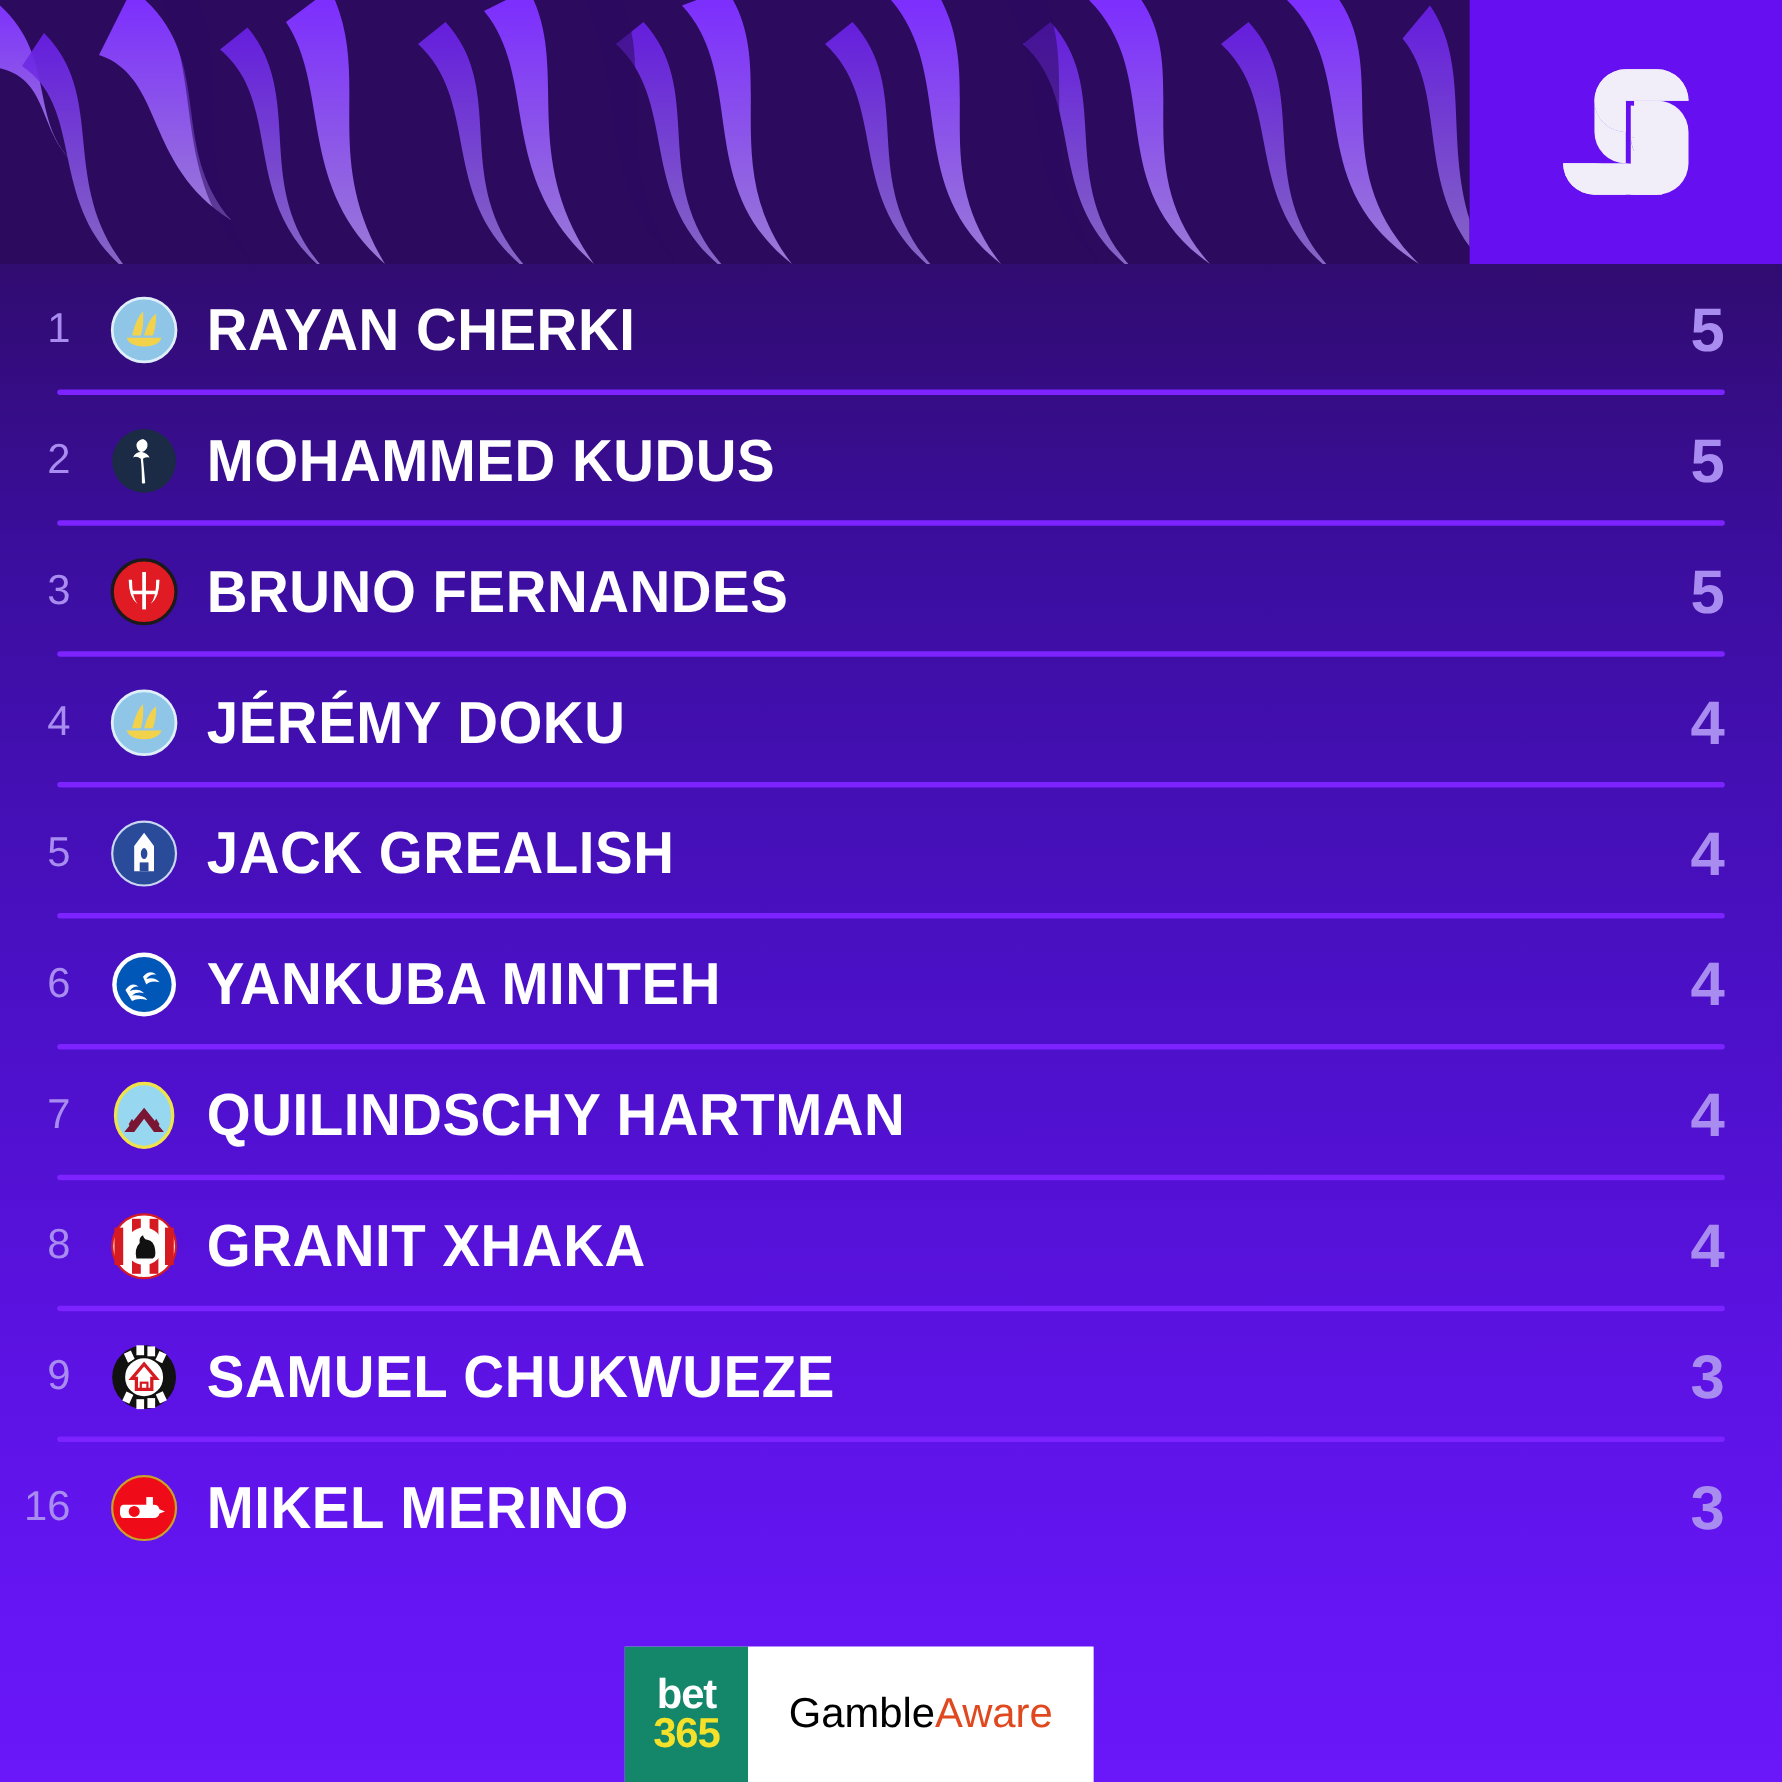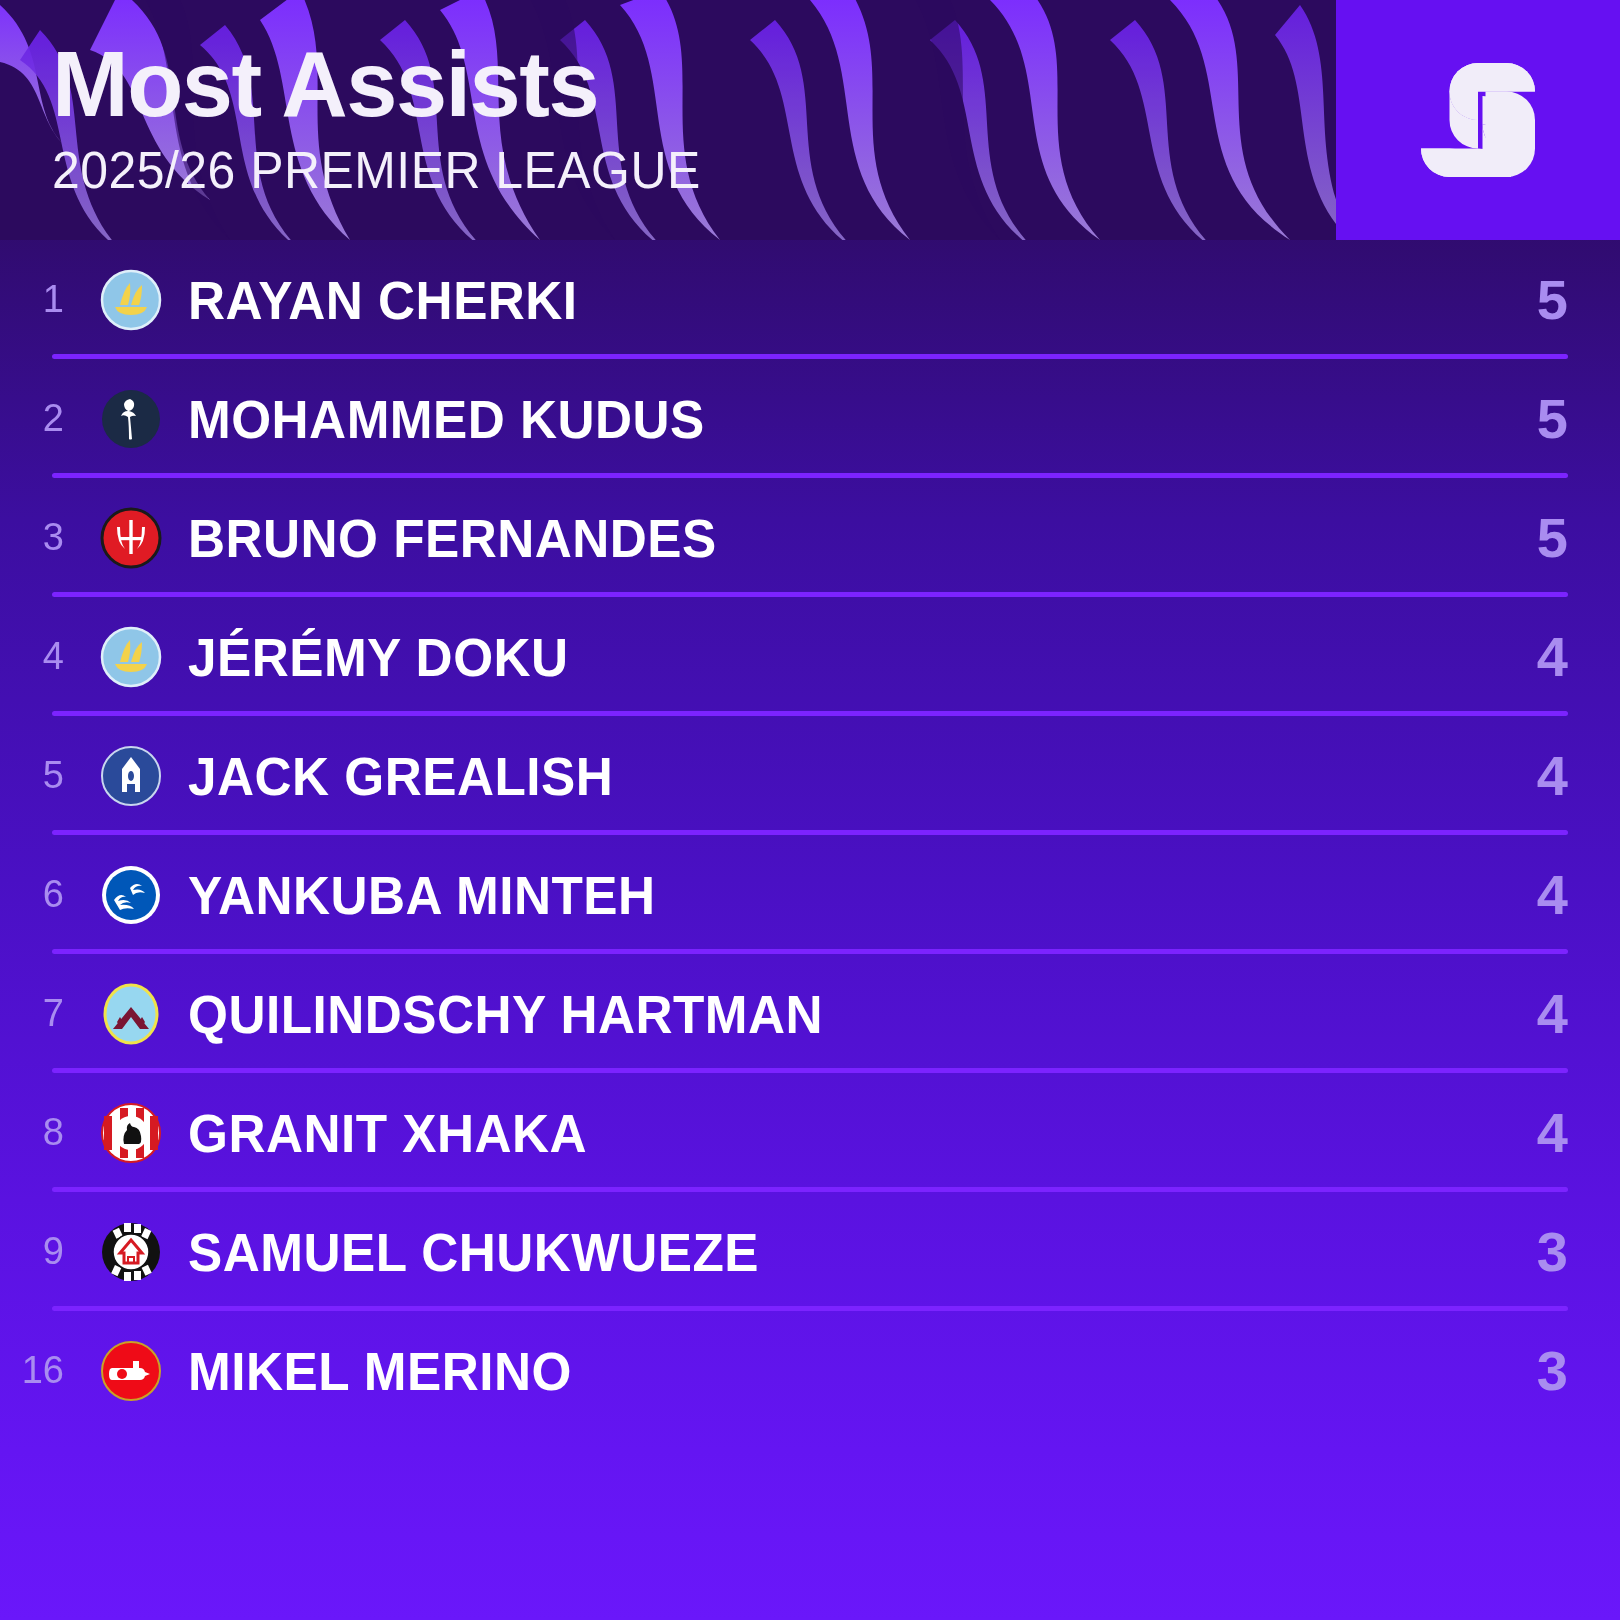--- a/index.html
+++ b/index.html
@@ -215,24 +215,20 @@
         </g>
         <g fill="#f1edf9">
           <path d="M50,12 A19,19 0 0,0 31,31 A19,19 0 0,0 50,50 Z"></path>
           <path d="M50,12 L69,12 A19,19 0 0,1 88,31 L50,31 Z"></path>
           <path d="M55,31 L69,31 A19,19 0 0,1 88,50 L88,69 A19,19 0 0,1 69,88 L55,88 Z"></path>
           <path d="M12,69 A19,19 0 0,0 31,88 L50,88 A19,19 0 0,0 31,69 Z"></path>
         </g>
       </svg>
     </div>
 
-    <div id="header-text">
-      <div id="title">Most Assists</div>
-      <div id="subtitle">2025/26 PREMIER LEAGUE</div>
-    </div>
   </div>
 
   <div id="list">
       <div class="row">
         <div class="rank">1</div>
         <div class="badge">
           <svg viewBox="0 0 62 62" xmlns="http://www.w3.org/2000/svg">
             <circle cx="31" cy="31" r="29" fill="#8fc6e8" stroke="#dfeffa" stroke-width="2.5"></circle>
             <path d="M20 36 Q24 20 30 14 Q31 26 28 36 Z" fill="#f3d24b"></path>
             <path d="M31 36 Q35 21 42 16 Q42 28 39 36 Z" fill="#f3d24b"></path>
@@ -377,14 +373,24 @@
             <path d="M12 28 h28 q4 0 5 4 l5 2 l-5 2 q-1 4 -5 4 h-28 q-3 0 -3 -6 q0 -6 3 -6 Z" fill="#ffffff"></path>
             <circle cx="22" cy="34" r="5" fill="#ef0b17"></circle>
             <rect x="33" y="21" width="6" height="10" fill="#ffffff"></rect>
           </svg>
         </div>
         <div class="pname">MIKEL MERINO</div>
         <div class="pvalue">3</div>
       </div>
     </div>
 
+  <div id="sponsor">
+    <div id="bet365">
+      <span class="b1">bet</span>
+      <span class="b2">365</span>
+    </div>
+    <div id="gamble">
+      <span class="g1">Gamble</span>
+        <span class="g2">Aware</span>
+    </div>
+  </div>
 
 </div>
 
 </body></html>

